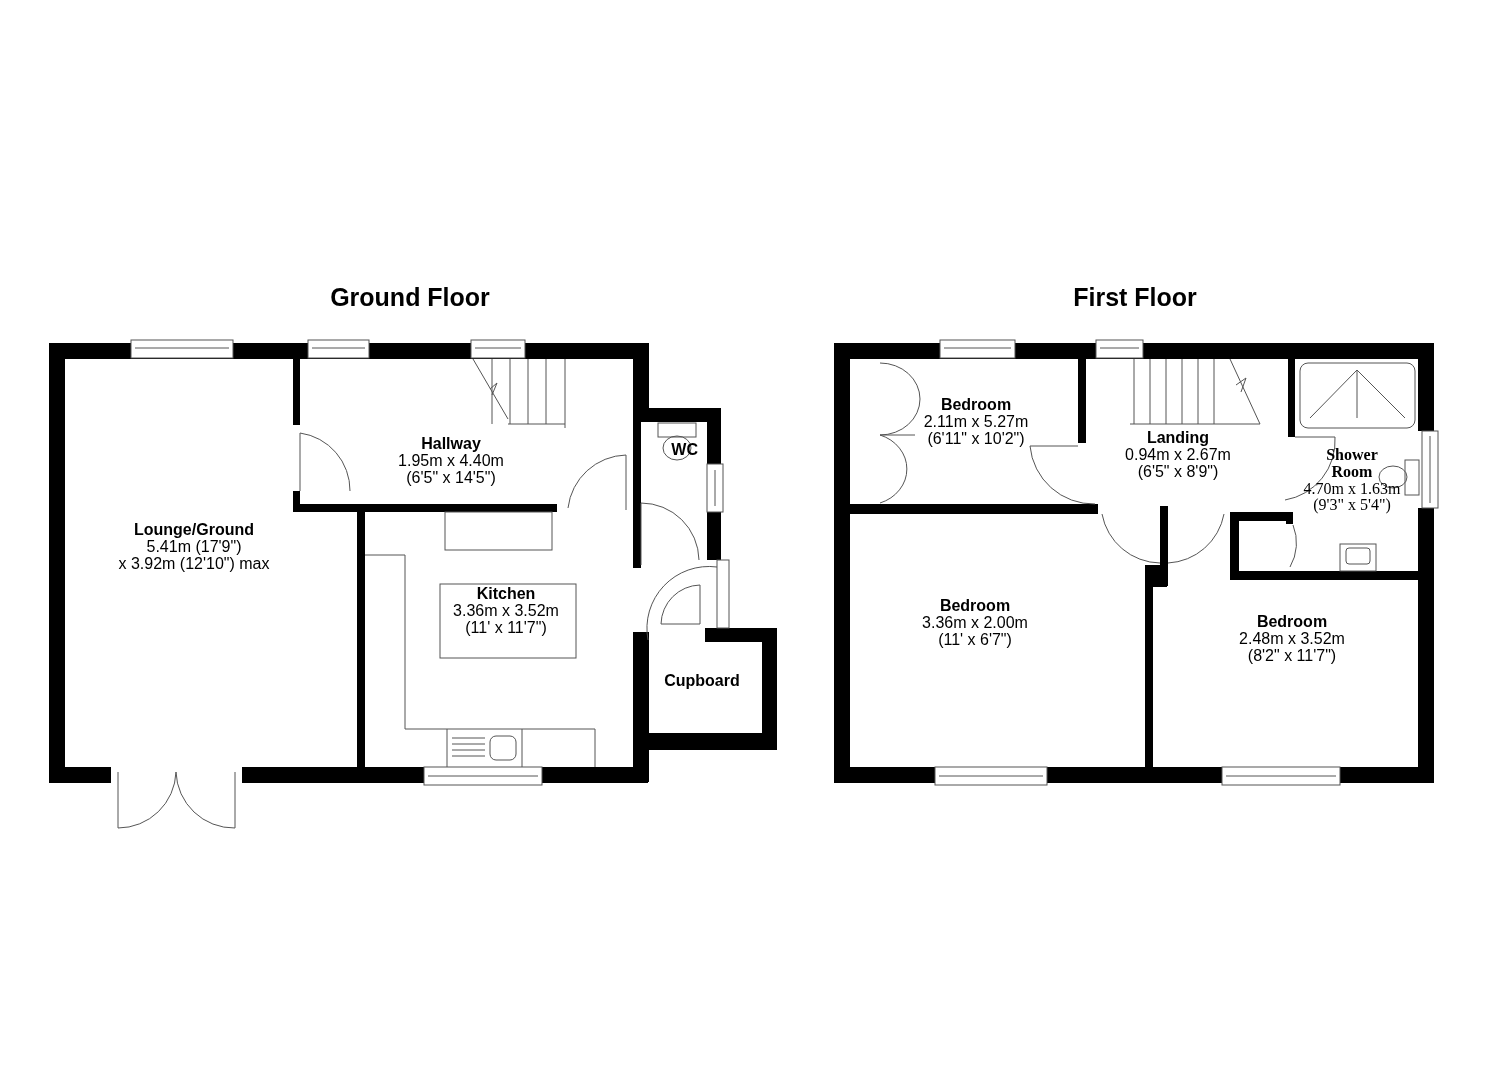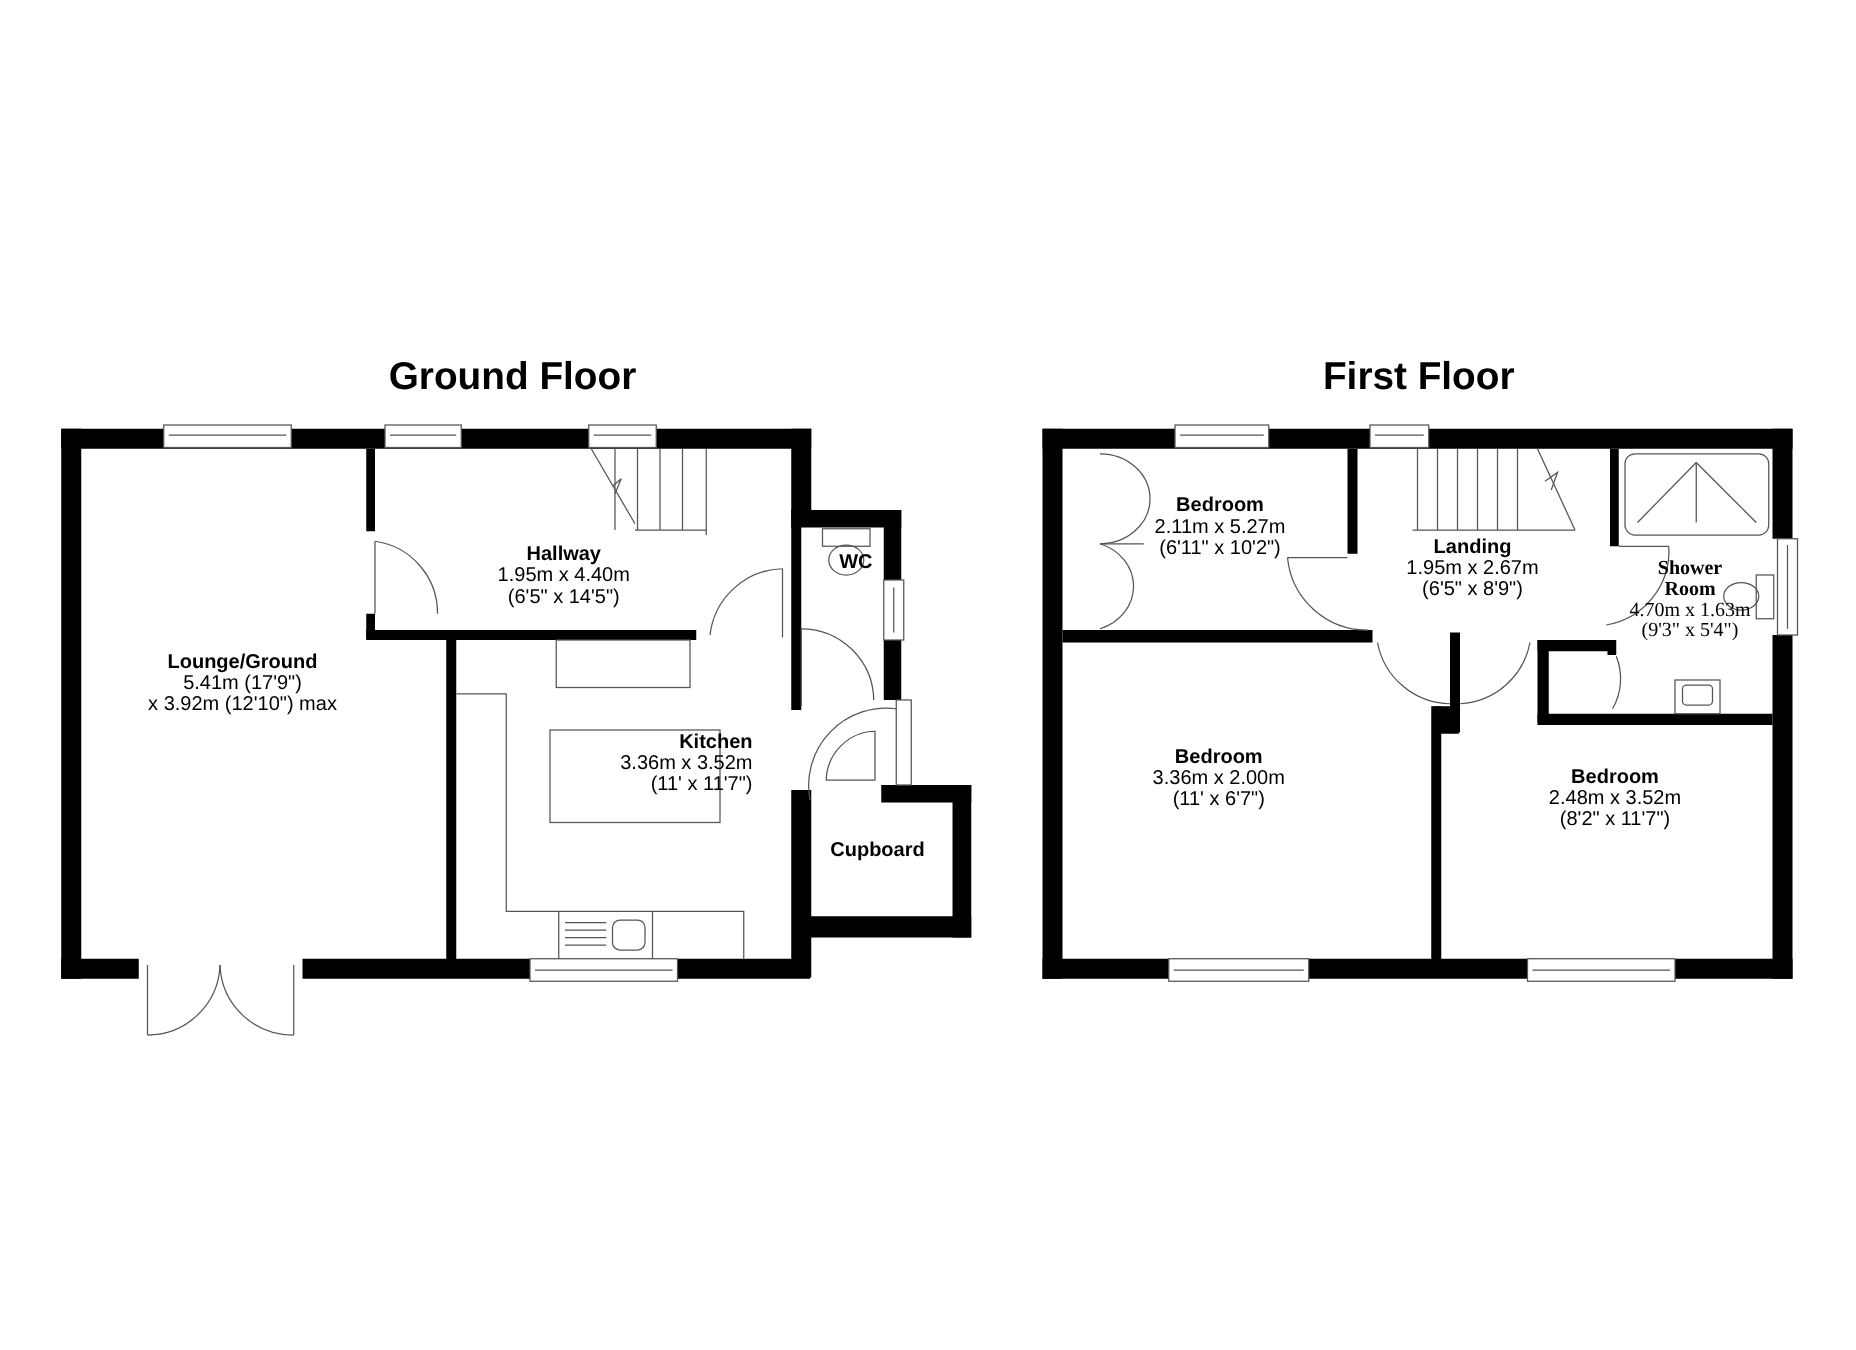--- a/index.html
+++ b/index.html
@@ -3,21 +3,21 @@
   <meta charset="utf-8">
   <style>
     html, body { margin: 0; padding: 0; background: #ffffff; }
     body { width: 1485px; height: 1080px; position: relative; overflow: hidden;
            font-family: "Liberation Sans", sans-serif; color: #000; }
     svg.plan { position: absolute; left: 0; top: 0; width: 1485px; height: 1080px; }
     .wall { fill: #000; }
     .line { fill: none; stroke: #555; stroke-width: 1; }
     .win { fill: #fff; stroke: #555; stroke-width: 1; }
     .label { position: absolute; text-align: center; white-space: nowrap; line-height: 1.05; }
-    .floor-title { position: absolute; font-weight: bold; font-size: 31px; text-align: center; white-space: nowrap; }
+    .floor-title { position: absolute; font-weight: bold; font-size: 25px; text-align: center; white-space: nowrap; }
     .room-name { font-weight: bold; font-size: 16px; display: block; }
     .room-dim { font-size: 16px; display: block; }
   </style>
 </head>
 <body>
 
 <svg class="plan" viewBox="0 0 1485 1080" xmlns="http://www.w3.org/2000/svg">
 
   <g>
 
@@ -207,40 +207,40 @@
 <div class="label" style="left:94px; top:522px; width:200px;">
   <span class="room-name">Lounge/Ground</span>
   <span class="room-dim">5.41m (17'9")</span>
   <span class="room-dim">x 3.92m (12'10") max</span>
 </div>
 <div class="label" style="left:371px; top:436px; width:160px;">
   <span class="room-name">Hallway</span>
   <span class="room-dim">1.95m x 4.40m</span>
   <span class="room-dim">(6'5" x 14'5")</span>
 </div>
-<div class="label" style="left:446px; top:586px; width:156px;text-align:right;">
+<div class="label" style="left:428px; top:586px; width:156px;">
   <span class="room-name">Kitchen</span>
   <span class="room-dim">3.36m x 3.52m</span>
   <span class="room-dim">(11' x 11'7")</span>
 </div>
 <div class="label" style="left:648px; top:442px; width:50px;text-align:right;">
   <span class="room-name">WC</span>
 </div>
 <div class="label" style="left:640px; top:673px; width:124px;">
   <span class="room-name">Cupboard</span>
 </div>
 
 <div class="label" style="left:896px; top:397px; width:160px;">
   <span class="room-name">Bedroom</span>
   <span class="room-dim">2.11m x 5.27m</span>
   <span class="room-dim">(6'11" x 10'2")</span>
 </div>
 <div class="label" style="left:1098px; top:430px; width:160px;">
   <span class="room-name">Landing</span>
-  <span class="room-dim">1.95m x 2.67m</span>
+  <span class="room-dim">0.94m x 2.67m</span>
   <span class="room-dim">(6'5" x 8'9")</span>
 </div>
 <div class="label" style="left:1282px; top:447px; width:140px;font-family:Liberation Serif, serif;">
   <span class="room-name">Shower</span>
   <span class="room-name">Room</span>
   <span class="room-dim">4.70m x 1.63m</span>
   <span class="room-dim">(9'3" x 5'4")</span>
 </div>
 <div class="label" style="left:895px; top:598px; width:160px;">
   <span class="room-name">Bedroom</span>

